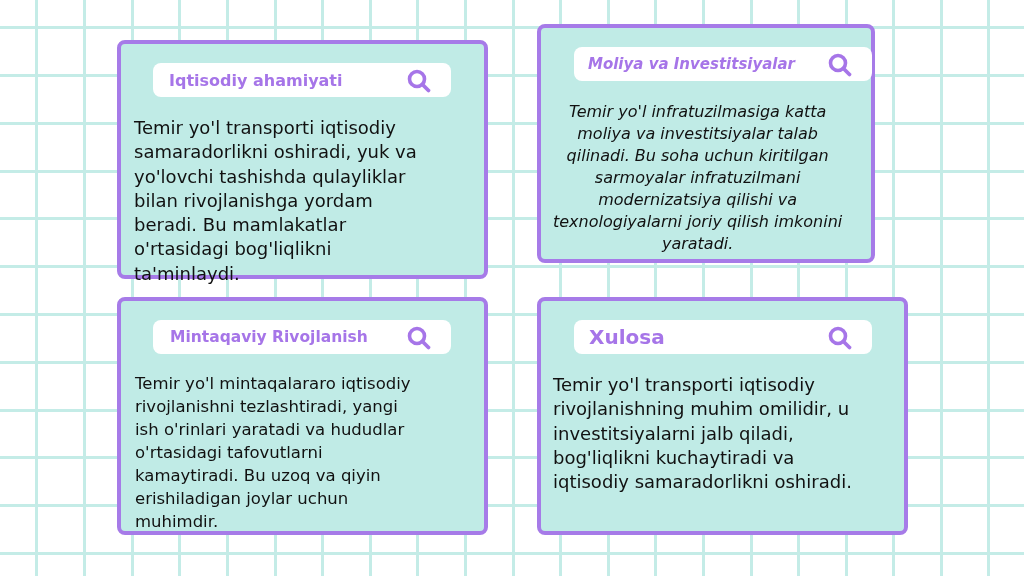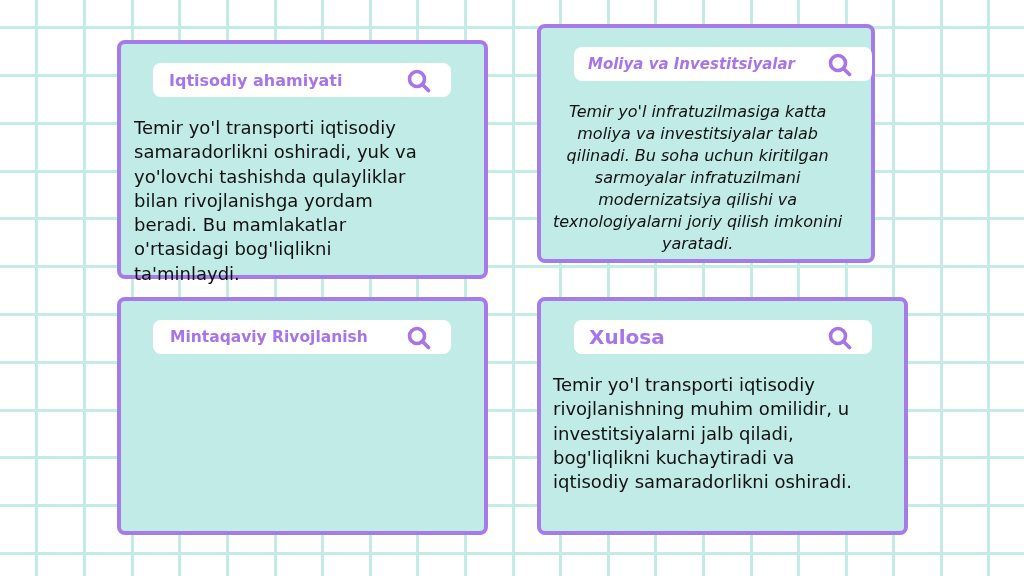--- a/index.html
+++ b/index.html
@@ -118,20 +118,27 @@
 </div>
 
 <div class="card" style="left:117px; top:297px; width:371px; height:238px;padding-left:20px;">
   <div class="pill" style="left:32px; top:19px; width:298px;">
     <span class="pill-title" style="left:17px; font-size:15.5px;">Mintaqaviy Rivojlanish</span>
     <svg class="search-icon" style="left:253px" viewBox="0 0 26 26">
       <circle cx="11" cy="11" r="7.5" fill="none" stroke="#a675e8" stroke-width="3.6"></circle>
       <line x1="16.5" y1="16.5" x2="22.5" y2="22.5" stroke="#a675e8" stroke-width="3.8" stroke-linecap="round"></line>
     </svg>
   </div>
+  <p class="body-text" style="left:14px; top:71px; font-size:16.5px; line-height:23px;">Temir yo'l mintaqalararo iqtisodiy
+rivojlanishni tezlashtiradi, yangi
+ish o'rinlari yaratadi va hududlar
+o'rtasidagi tafovutlarni
+kamaytiradi. Bu uzoq va qiyin
+erishiladigan joylar uchun
+muhimdir.</p>
 </div>
 
 <div class="card" style="left:537px; top:297px; width:371px; height:238px;">
   <div class="pill" style="left:33px; top:19px; width:298px;">
     <span class="pill-title" style="left:15px; font-size:20px;">Xulosa</span>
     <svg class="search-icon" style="left:253px" viewBox="0 0 26 26">
       <circle cx="11" cy="11" r="7.5" fill="none" stroke="#a675e8" stroke-width="3.6"></circle>
       <line x1="16.5" y1="16.5" x2="22.5" y2="22.5" stroke="#a675e8" stroke-width="3.8" stroke-linecap="round"></line>
     </svg>
   </div>

